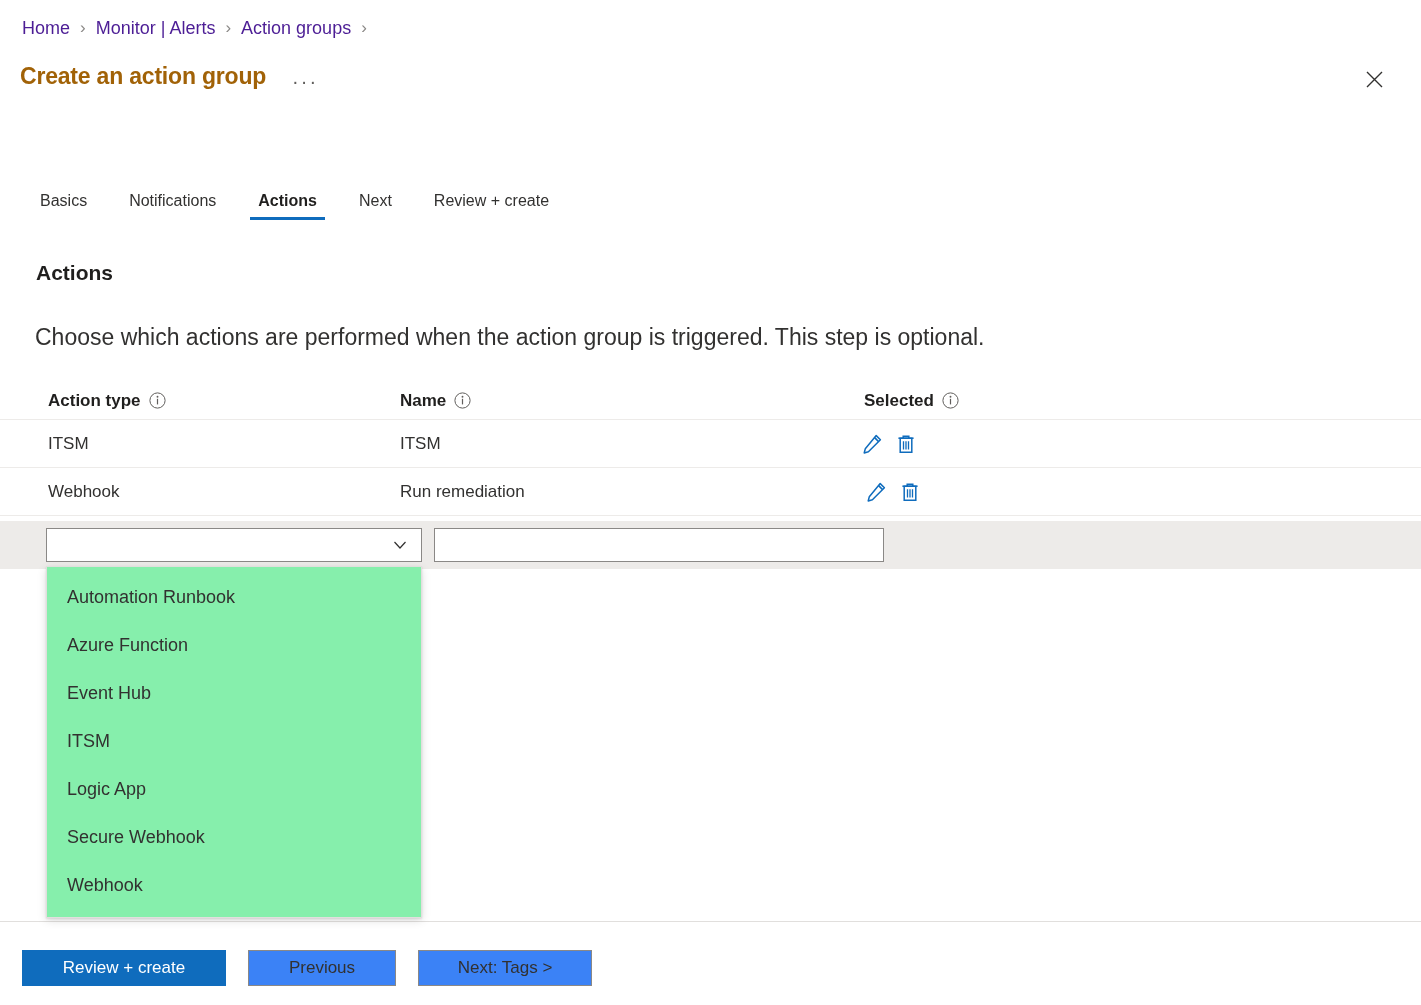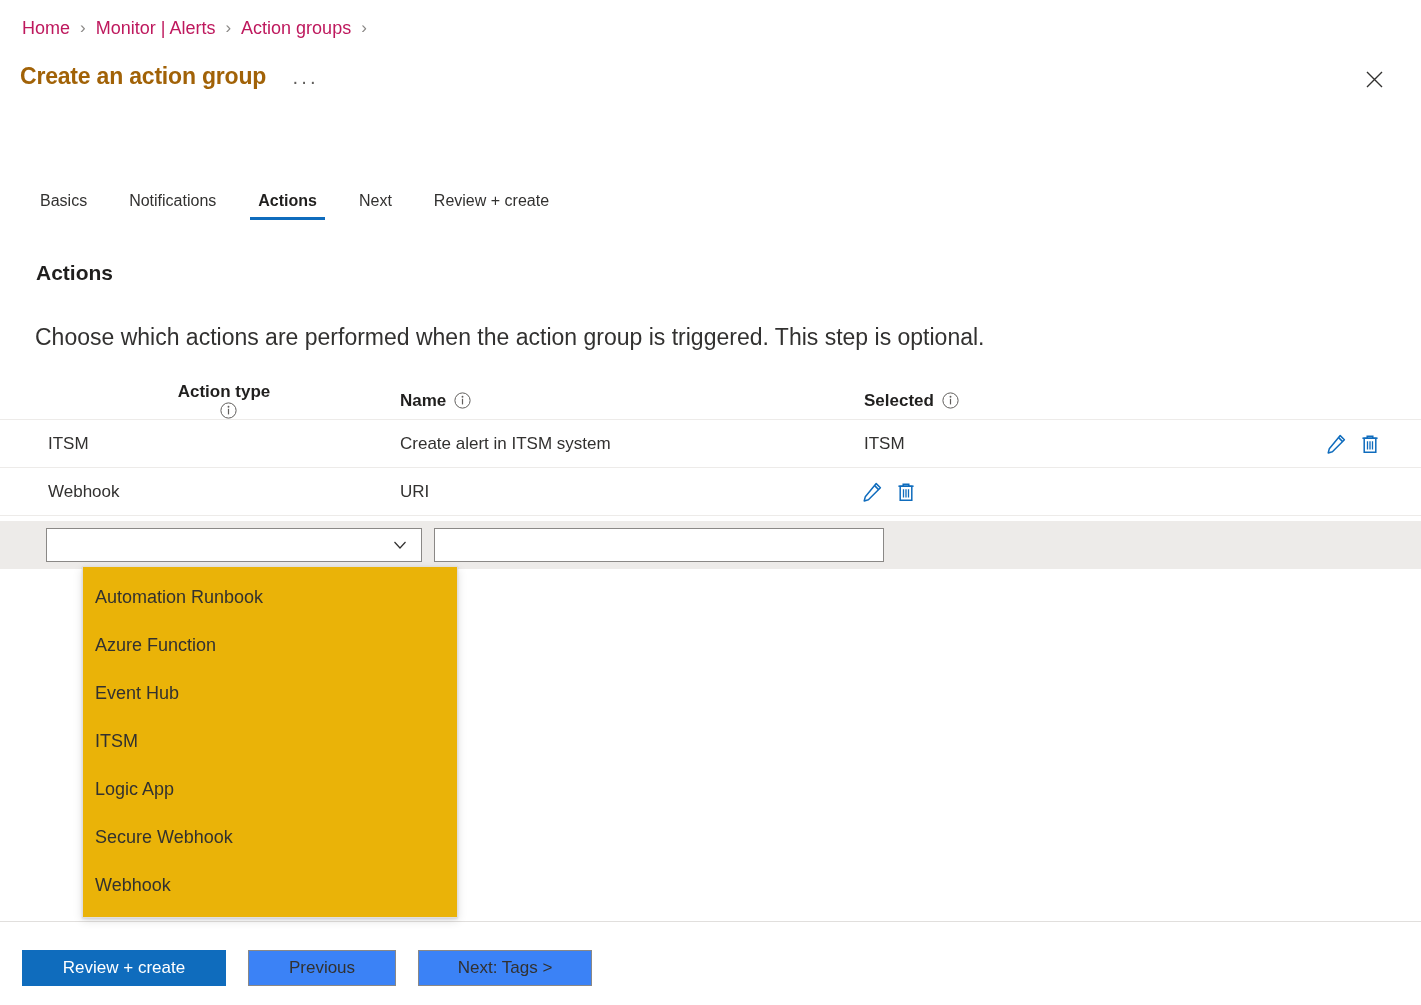--- a/index.html
+++ b/index.html
@@ -13,21 +13,21 @@
   }
 
   
   .breadcrumb {
     position: absolute;
     left: 22px; top: 14px;
     display: flex; align-items: center;
     font-size: 18px; line-height: 28px;
   }
   .crumb-link {
-    color: #be185d;
+    color: #4c1d95;
     cursor: pointer;
     white-space: nowrap;
   }
   .crumb-sep {
     color: #8a8886;
     margin: 0 10px;
     font-size: 17px;
     user-select: none;
   }
 
@@ -114,21 +114,21 @@
     width: 1421px;
   }
   .trow {
     display: flex;
     align-items: center;
     width: 1421px;
     border-bottom: 1px solid #edebe9;
   }
   .thead { height: 38px; }
   .tbody-row { height: 48px; }
-  .col-type   { width: 400px; padding-left: 48px; flex-direction: column; }
+  .col-type   { width: 400px; padding-left: 48px; }
   .col-name   { width: 464px; }
   .col-sel    { width: 460px; }
   .col-act    { width: 97px; display: flex; align-items: center; gap: 10px; }
   .th {
     font-size: 17px;
     font-weight: bold;
     color: #201f1e;
     display: flex; align-items: center;
   }
   .info-icon {
@@ -185,26 +185,25 @@
     padding: 0 10px;
     font-family: "Liberation Sans", sans-serif;
     outline: none;
   }
 
   
   .dropdown-panel {
     position: absolute;
     left: 46px; top: 566px;
     width: 376px;
-    background: #eab308;
+    background: #86efac;
     border: 1px solid #e1dfdd;
     box-shadow: 0 3.2px 9px rgba(0,0,0,0.13), 0 0.6px 2px rgba(0,0,0,0.11);
-    padding: 6px 0 8px 0;
+    padding: 6px 0 8px 8px;
     z-index: 30;
-    margin-left: 36px;
   }
   .dd-option {
     height: 48px;
     display: flex;
     align-items: center;
     padding-left: 12px;
     font-size: 18px;
     color: #323130;
     cursor: pointer;
   }
@@ -311,21 +310,20 @@
           <circle cx="8.5" cy="4.7" r="0.95" fill="#605e5c"></circle>
           <rect x="7.9" y="6.8" width="1.2" height="5.6" fill="#605e5c"></rect>
         </svg>
       </span>
     </div>
     <div class="col-act"></div>
   </div>
 
   <div class="trow tbody-row">
     <div class="col-type td">ITSM</div>
-    <div class="col-name td">Create alert in ITSM system</div>
     <div class="col-sel td">ITSM</div>
     <div class="col-act">
       <span class="icon-btn">
         <svg width="22" height="22" viewBox="0 0 22 22">
           <path d="M15.2 2.6 L19.4 6.8 L7.4 18.8 L3.2 19.9 L4.3 15.7 Z" fill="none" stroke="#0f6cbd" stroke-width="1.5" stroke-linejoin="round"></path>
           <path d="M13.4 4.4 L17.6 8.6" stroke="#0f6cbd" stroke-width="1.5"></path>
         </svg>
       </span>
       <span class="icon-btn">
         <svg width="22" height="22" viewBox="0 0 22 22">
@@ -333,21 +331,21 @@
           <path d="M8.2 5.2 V3.3 H13.8 V5.2" fill="none" stroke="#0f6cbd" stroke-width="1.5"></path>
           <path d="M5.2 5.2 H16.8 V19.2 H5.2 Z" fill="none" stroke="#0f6cbd" stroke-width="1.5"></path>
           <path d="M8.5 8.2 V16.4 M11 8.2 V16.4 M13.5 8.2 V16.4" stroke="#0f6cbd" stroke-width="1.3"></path>
         </svg>
       </span>
     </div>
   </div>
 
   <div class="trow tbody-row">
     <div class="col-type td">Webhook</div>
-    <div class="col-sel td">URI</div>
+    <div class="col-name td">Run remediation</div>
     <div class="col-act">
       <span class="icon-btn">
         <svg width="22" height="22" viewBox="0 0 22 22">
           <path d="M15.2 2.6 L19.4 6.8 L7.4 18.8 L3.2 19.9 L4.3 15.7 Z" fill="none" stroke="#0f6cbd" stroke-width="1.5" stroke-linejoin="round"></path>
           <path d="M13.4 4.4 L17.6 8.6" stroke="#0f6cbd" stroke-width="1.5"></path>
         </svg>
       </span>
       <span class="icon-btn">
         <svg width="22" height="22" viewBox="0 0 22 22">
           <path d="M3.4 5.2 H18.6" stroke="#0f6cbd" stroke-width="1.5"></path>

